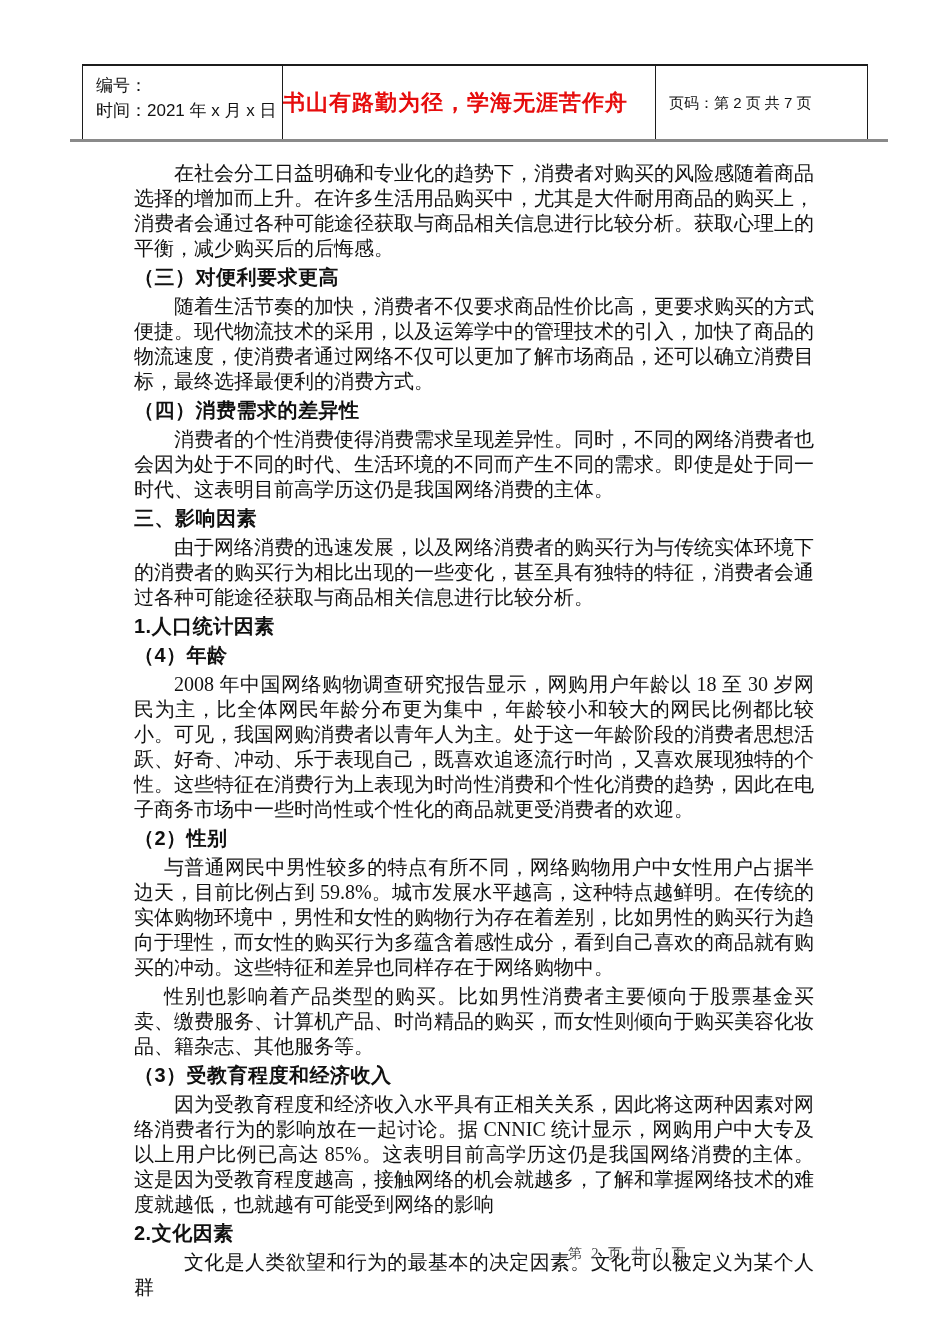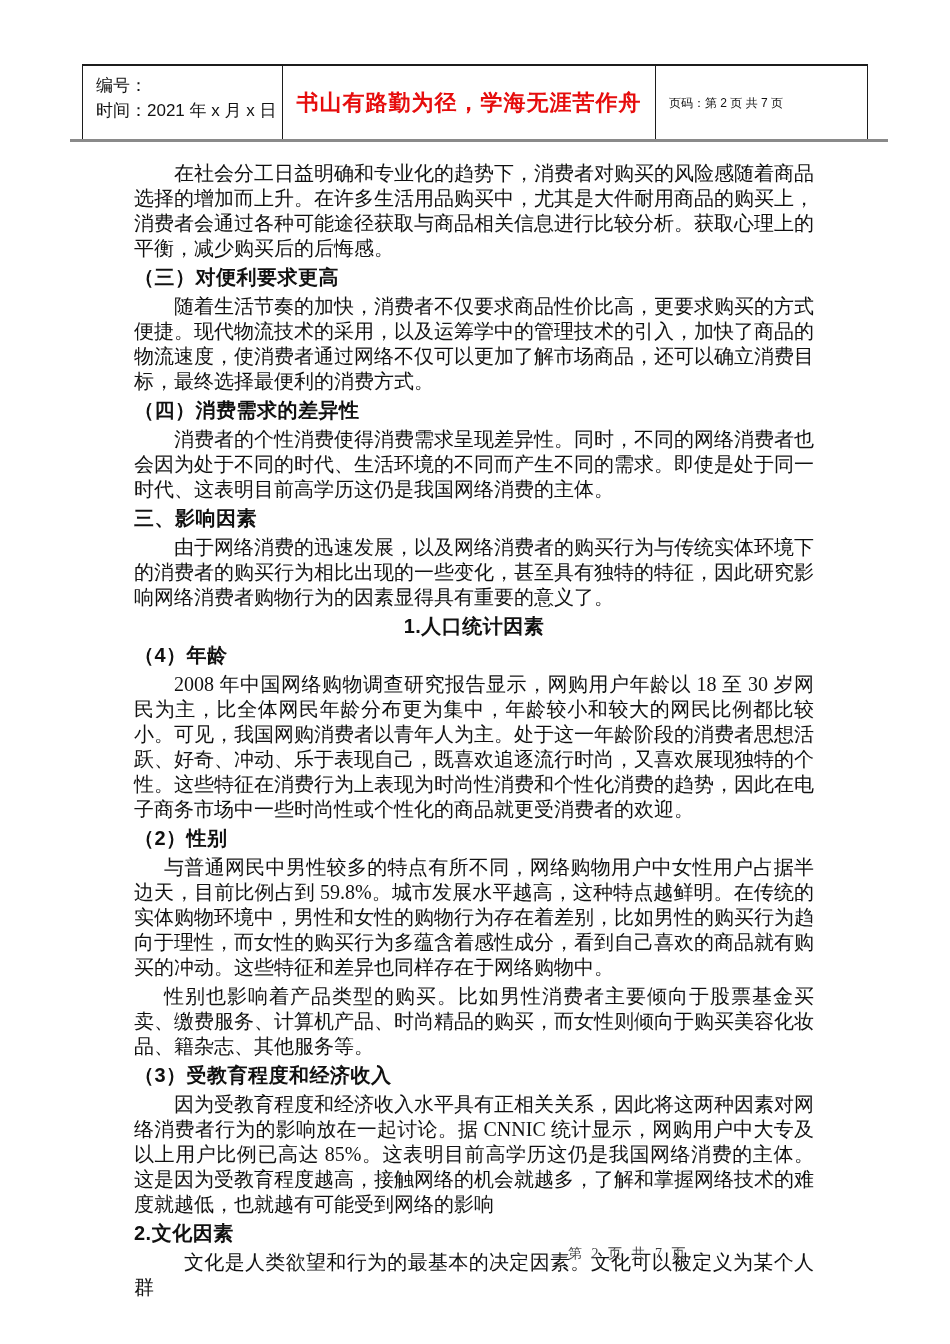--- a/index.html
+++ b/index.html
@@ -31,29 +31,29 @@
   .hcell-left {
     width: 200px;
     border-right: 1.5px solid #1c1c1c;
     padding: 7px 8px 0 13px;
     font-size: 17px; line-height: 25px;
     white-space: nowrap;
   }
   .hcell-mid {
     width: 373px;
     border-right: 1.5px solid #1c1c1c;
-    display: flex; align-items: center; justify-content: center;
+    display: flex; align-items: center; justify-content: flex-start;
     color: #e60d0d; font-weight: bold; font-size: 22px;
     letter-spacing: 1px; white-space: nowrap;
   }
   .hcell-right {
     flex: 1;
     display: flex; align-items: center;
     padding-left: 13px;
-    font-size: 12px; white-space: nowrap;
+    font-size: 15px; white-space: nowrap;
   }
   
   .doc {
     position: absolute; left: 130px; top: 157px;
     width: 688px;
     font-size: 20px; line-height: 25px;
     text-align: justify;
   }
   .doc p, .doc h3 {
     margin: 4px; padding: 0;
@@ -61,21 +61,21 @@
   }
   .para { text-indent: 2em; }
   .para-i15 { text-indent: 1.5em; }
   .para-i25 { text-indent: 2.5em; }
   .head {
     font-weight: bold;
     font-family: "Liberation Sans", sans-serif;
     text-align: left;
     letter-spacing: 0.5px;
   }
-  .head-num { padding-left: 24px; text-align: center; }
+  .head-num { padding-left: 24px; }
   
   .page-footer {
     position: absolute; left: 568px; top: 1245px;
     font-size: 14px; letter-spacing: 3px; color: #404040;
     font-family: "Liberation Serif", serif;
     white-space: nowrap;
   }
 </style>
 </head>
 <body>
@@ -96,21 +96,21 @@
   </div>
   <div class="header-rule"></div>
 
   <div class="doc">
     <p class="para">在社会分工日益明确和专业化的趋势下，消费者对购买的风险感随着商品选择的增加而上升。在许多生活用品购买中，尤其是大件耐用商品的购买上，消费者会通过各种可能途径获取与商品相关信息进行比较分析。获取心理上的平衡，减少购买后的后悔感。</p>
     <h3 class="head">（三）对便利要求更高</h3>
     <p class="para">随着生活节奏的加快，消费者不仅要求商品性价比高，更要求购买的方式便捷。现代物流技术的采用，以及运筹学中的管理技术的引入，加快了商品的物流速度，使消费者通过网络不仅可以更加了解市场商品，还可以确立消费目标，最终选择最便利的消费方式。</p>
     <h3 class="head">（四）消费需求的差异性</h3>
     <p class="para">消费者的个性消费使得消费需求呈现差异性。同时，不同的网络消费者也会因为处于不同的时代、生活环境的不同而产生不同的需求。即使是处于同一时代、这表明目前高学历这仍是我国网络消费的主体。</p>
     <h3 class="head">三、影响因素</h3>
-    <p class="para">由于网络消费的迅速发展，以及网络消费者的购买行为与传统实体环境下的消费者的购买行为相比出现的一些变化，甚至具有独特的特征，因此研究影响网络消费者购物行为的因素显得具有重要的意义了。</p>
+    <p class="para">由于网络消费的迅速发展，以及网络消费者的购买行为与传统实体环境下的消费者的购买行为相比出现的一些变化，甚至具有独特的特征，消费者会通过各种可能途径获取与商品相关信息进行比较分析。</p>
     <h3 class="head head-num">1.人口统计因素</h3>
     <h3 class="head">（4）年龄</h3>
     <p class="para">2008 年中国网络购物调查研究报告显示，网购用户年龄以 18 至 30 岁网民为主，比全体网民年龄分布更为集中，年龄较小和较大的网民比例都比较小。可见，我国网购消费者以青年人为主。处于这一年龄阶段的消费者思想活跃、好奇、冲动、乐于表现自己，既喜欢追逐流行时尚，又喜欢展现独特的个性。这些特征在消费行为上表现为时尚性消费和个性化消费的趋势，因此在电子商务市场中一些时尚性或个性化的商品就更受消费者的欢迎。</p>
     <h3 class="head">（2）性别</h3>
     <p class="para-i15">与普通网民中男性较多的特点有所不同，网络购物用户中女性用户占据半边天，目前比例占到 59.8%。城市发展水平越高，这种特点越鲜明。在传统的实体购物环境中，男性和女性的购物行为存在着差别，比如男性的购买行为趋向于理性，而女性的购买行为多蕴含着感性成分，看到自己喜欢的商品就有购买的冲动。这些特征和差异也同样存在于网络购物中。</p>
     <p class="para-i15">性别也影响着产品类型的购买。比如男性消费者主要倾向于股票基金买卖、缴费服务、计算机产品、时尚精品的购买，而女性则倾向于购买美容化妆品、籍杂志、其他服务等。</p>
     <h3 class="head">（3）受教育程度和经济收入</h3>
     <p class="para">因为受教育程度和经济收入水平具有正相关关系，因此将这两种因素对网络消费者行为的影响放在一起讨论。据 CNNIC 统计显示，网购用户中大专及以上用户比例已高达 85%。这表明目前高学历这仍是我国网络消费的主体。这是因为受教育程度越高，接触网络的机会就越多，了解和掌握网络技术的难度就越低，也就越有可能受到网络的影响</p>
     <h3 class="head">2.文化因素</h3>
     <p class="para-i25">文化是人类欲望和行为的最基本的决定因素。文化可以被定义为某个人群</p>

